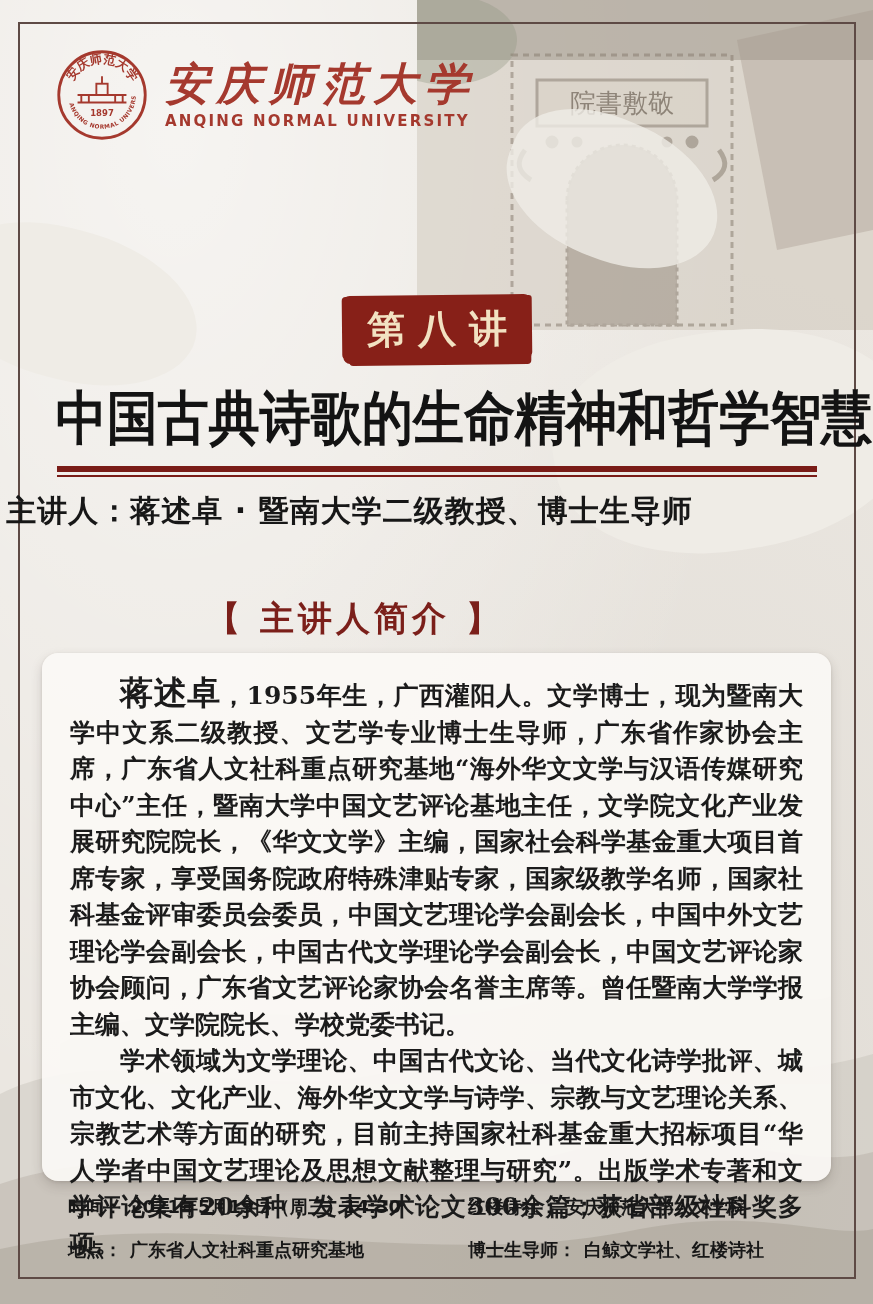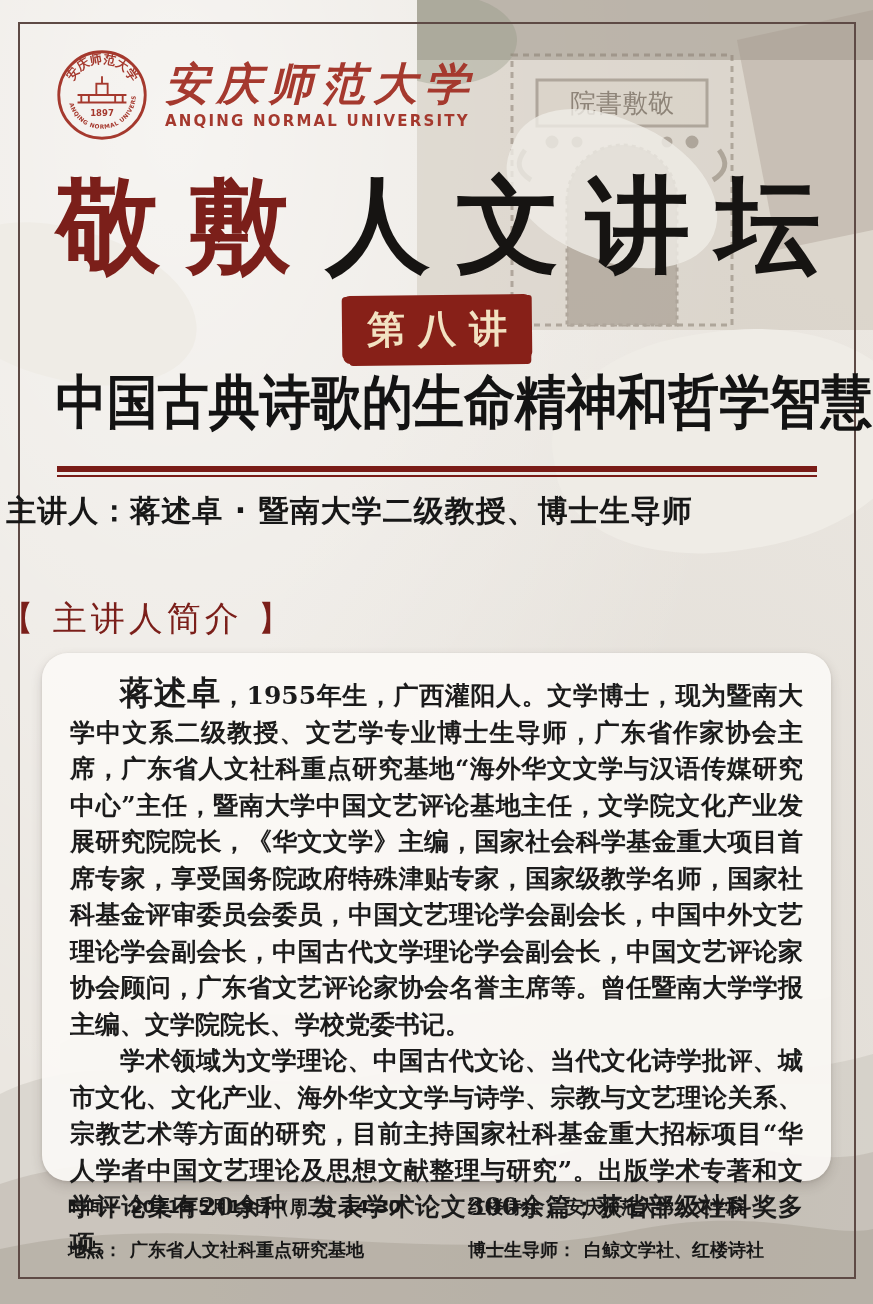--- a/index.html
+++ b/index.html
@@ -43,42 +43,42 @@
 
   
   .stamp { position:absolute; left:50%; top:295px; transform:translateX(-50%) rotate(-.6deg);
            width:188px; height:68px; background:#872018; border-radius:7px;
            display:flex; align-items:center; justify-content:center;
            color:#f2e2c2; font-family:"DejaVu Serif","Liberation Serif",serif;
            font-size:38px; font-weight:bold; letter-spacing:13px; padding-left:13px;
            box-shadow:3px 5px 0 -3px #872018, -4px -2px 0 -3px #872018, 5px -3px 0 -4px #872018; }
 
   
-  .lecture-title { position:absolute; left:0; top:356px; width:873px; text-align:left; }
+  .lecture-title { position:absolute; left:0; top:372px; width:873px; text-align:left; }
   .lecture-title span { display:inline-block; transform:scaleX(.88);
       font-family:"DejaVu Serif","Liberation Serif",serif; font-weight:bold;
       font-size:58px; line-height:92px; color:#131313; white-space:nowrap; }
 
   
   .divider { position:absolute; left:57px; top:466px; width:760px; }
   .divider .bar1 { height:6px; background:#7a1c17; }
   .divider .bar2 { height:2px; background:#7a1c17; margin-top:3px; }
 
   
   .speakers { position:absolute; left:0; top:494px; width:699px; text-align:center;
               font-weight:bold; color:#171717; }
   .speakers .line { font-size:30px; line-height:34px; margin-bottom:17px; letter-spacing:1px; }
 
   
-  .bio-heading { position:absolute; left:0; top:596px; width:710px; text-align:left;
-                 font-size:34px; font-weight:normal; color:#7b1f1a; letter-spacing:4px; }
+  .bio-heading { position:absolute; left:0; top:596px; width:710px; text-align:center;
+                 font-size:34px; font-weight:bold; color:#7b1f1a; letter-spacing:4px; }
 
   
   .bio-panel { position:absolute; left:42px; top:653px; width:789px; height:528px;
-               background:rgba(251,249,245,.92); border-radius:26px;
+               background:rgba(251,249,245,.92); border-radius:16px;
                box-shadow:0 5px 12px rgba(60,50,45,.18), 0 1px 3px rgba(60,50,45,.12);
                padding:22px 28px 0 28px; }
   .bio-panel p { font-family:"DejaVu Serif","Liberation Serif",serif; font-weight:600;
                  font-size:25px; line-height:36.5px; color:#1b1b1b;
                  text-align:justify; text-indent:2em; }
   .bio-name { font-family:"DejaVu Sans","Liberation Sans",sans-serif;
               font-weight:bold; font-size:33px; }
 
   
   .footer { position:absolute; left:68px; top:1192px; width:760px; display:flex;
@@ -149,24 +149,20 @@
         <text font-size="6.2" fill="#a5392e" font-weight="bold" letter-spacing=".5">
           <textPath href="#arcBot" startOffset="8%">ANQING NORMAL UNIVERSITY</textPath>
         </text>
       </svg>
       <div>
         <div class="uni-name-cn">安庆师范大学</div>
         <div class="uni-name-en">ANQING NORMAL UNIVERSITY</div>
       </div>
     </div>
 
-    <div class="forum-title">
-      <span class="t1">敬敷</span>
-      <span class="t2">人文讲坛</span>
-    </div>
 
     <div class="stamp">
       <span>第八讲</span>
     </div>
 
     <div class="lecture-title">
       <span>中国古典诗歌的生命精神和哲学智慧</span>
     </div>
 
     <div class="divider">

